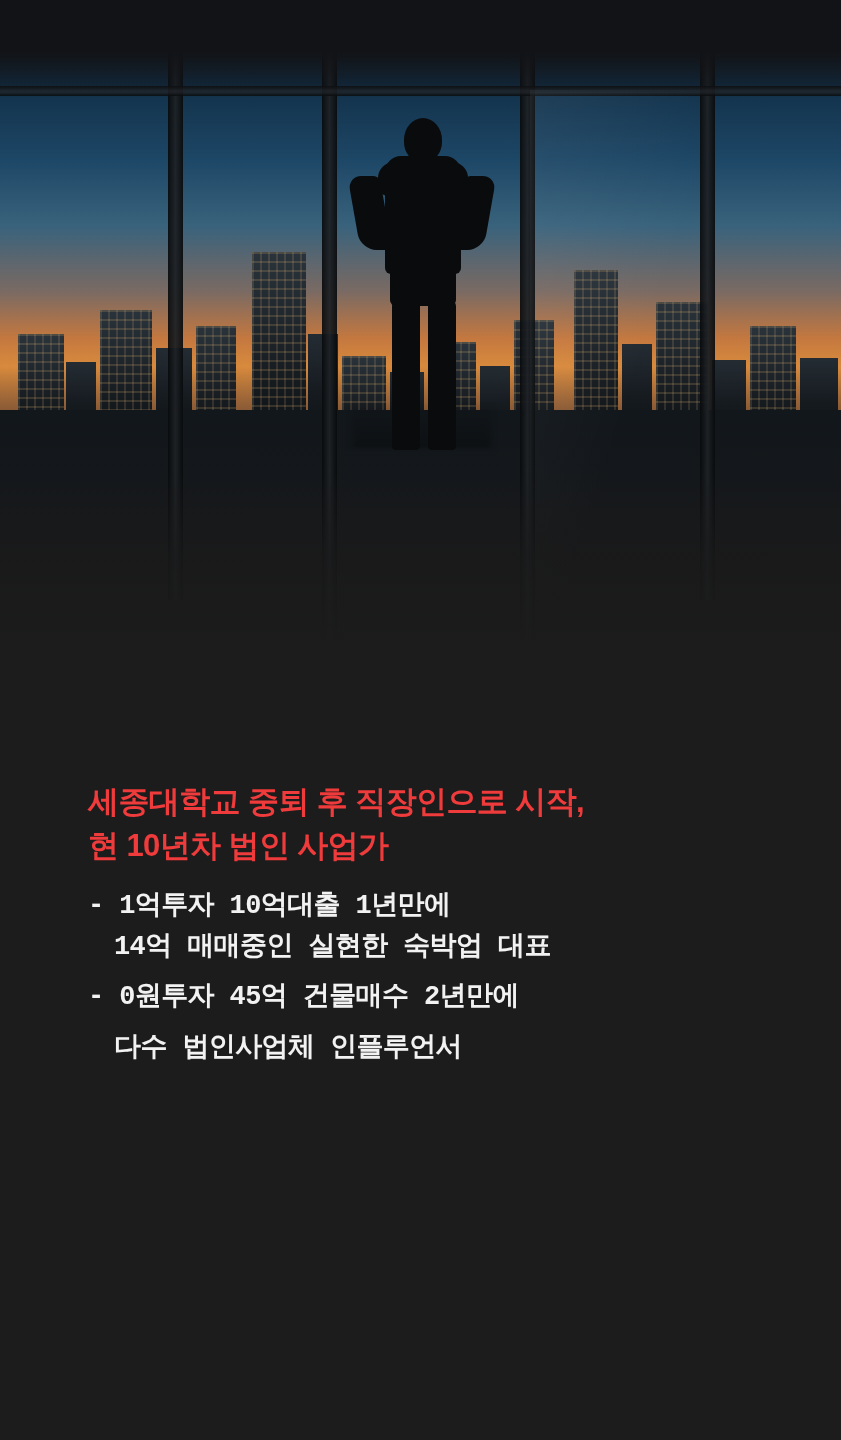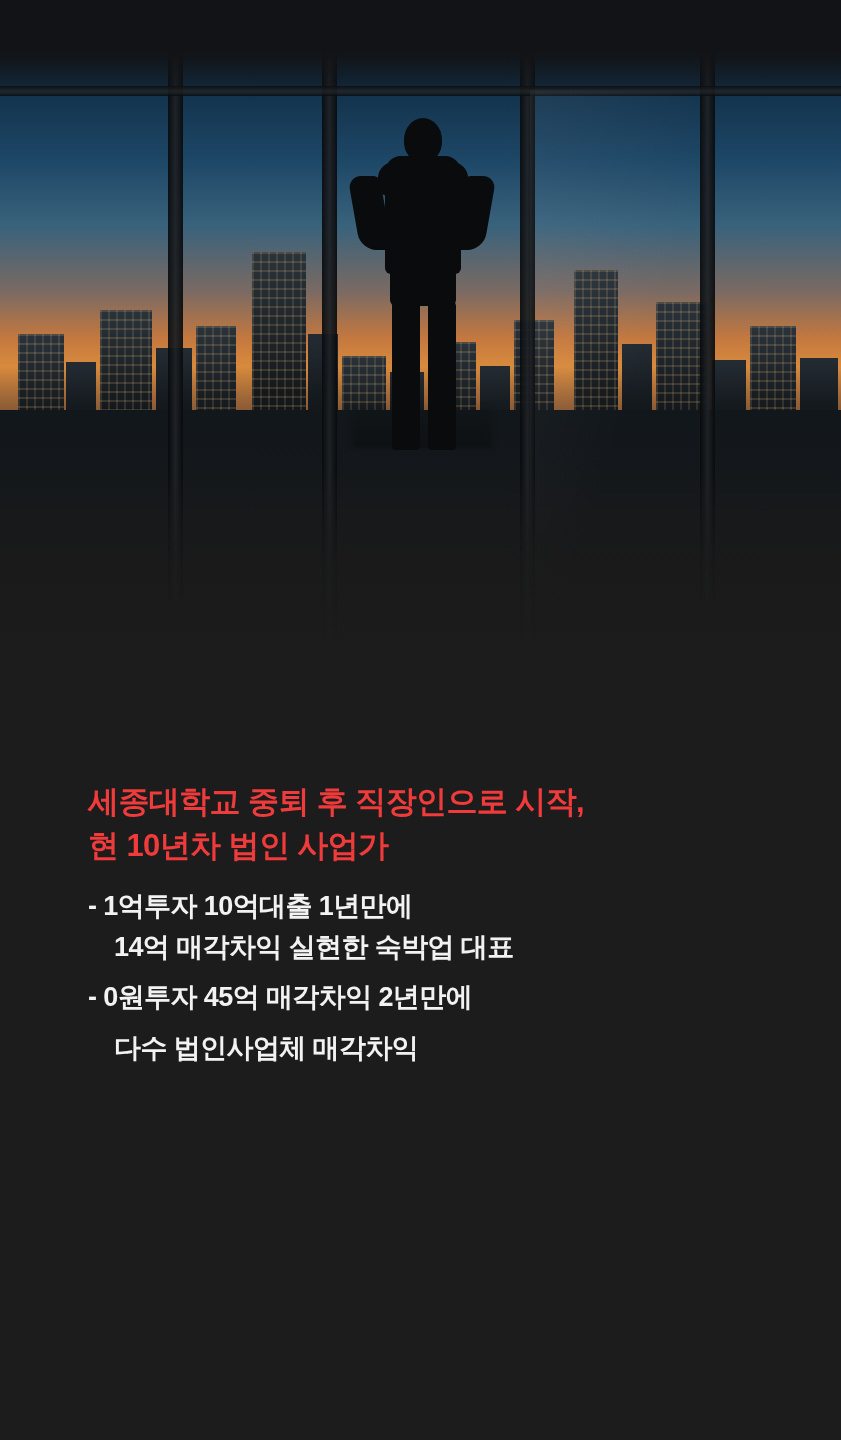--- a/index.html
+++ b/index.html
@@ -241,20 +241,21 @@
     font-weight: bold;
     color: #ef3b3b;
     letter-spacing: -0.6px;
     white-space: pre-line;
   }
 
   .bullets {
     list-style: none;
     margin: 0;
     padding: 0 0 0 88px;
+    font-family: Liberation Mono, monospace;
   }
   .bullets li {
     margin: 0 0 10px 0;
     font-size: 27px;
     line-height: 1.5;
     font-weight: bold;
     color: #f2f2f2;
     letter-spacing: -0.6px;
   }
   .bullets .line1 {
@@ -322,26 +323,26 @@
     <div class="hero-fade"></div>
   </div>
 
   <div class="content">
     <h1 class="headline">세종대학교 중퇴 후 직장인으로 시작,
 현 10년차 법인 사업가</h1>
 
     <ul class="bullets">
       <li>
         <span class="line1">- 1억투자 10억대출 1년만에</span>
-        <span class="line2">14억 매각차익 실현한 숙박업 대표</span>
+        <span class="line2">14억 매매중인 실현한 숙박업 대표</span>
       </li>
       <li>
-        <span class="line1">- 0원투자 45억 매각차익 2년만에</span>
+        <span class="line1">- 0원투자 45억 건물매수 2년만에</span>
       </li>
       <li>
       </li>
       <li>
-        <span class="line2">다수 법인사업체 매각차익</span>
+        <span class="line2">다수 법인사업체 인플루언서</span>
       </li>
     </ul>
   </div>
 
 </div>
 
 </body></html>

